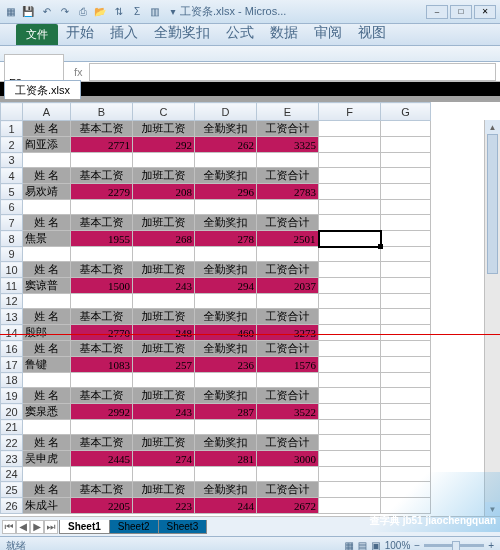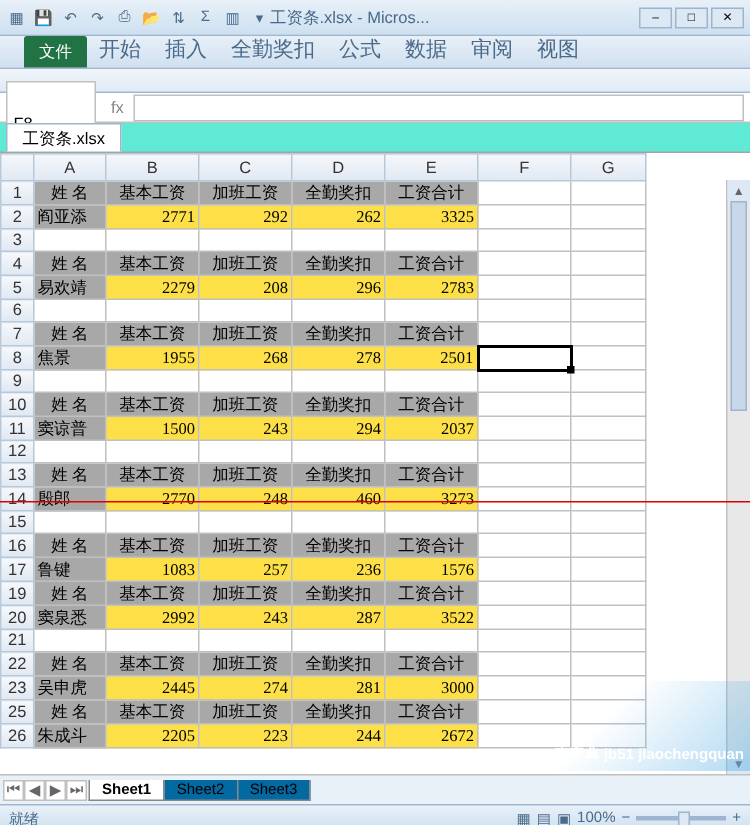--- a/index.html
+++ b/index.html
@@ -12,46 +12,46 @@
 .winbtn{width:22px;height:14px;background:#dce8f4;border:1px solid #9db5ce;display:flex;align-items:center;justify-content:center;font-size:8px}
 .ribbon-tabs{height:22px;background:linear-gradient(#e8f0f8,#d0e0f0);display:flex;align-items:flex-end;padding-left:16px;border-bottom:1px solid #9db5ce}
 .file-tab{background:#217346;color:#fff;padding:3px 10px;font-size:11px;border-radius:2px 2px 0 0}
 .rtab{padding:3px 8px;font-size:14px;color:#4a6a8a}
 .ribbon-body{height:16px;background:linear-gradient(#f0f5fa,#e0ebf5);border-bottom:1px solid #9db5ce}
 .formula-bar{height:20px;display:flex;align-items:center;background:#fff;border-bottom:1px solid #c0c0c0}
 .name-box{width:60px;height:36px;border:1px solid #c0c0c0;margin:0 4px;padding:0 4px;display:flex;align-items:flex-end;font-size:11px;background:#fff}
 .name-box::after{content:"▾";margin-left:auto;color:#888;font-size:8px}
 .fx{color:#888;margin:0 6px;font-size:11px}
 .formula-input{flex:1;height:18px;border:1px solid #c0c0c0;margin-right:4px}
-.filetab-bar{height:20px;background:#5eead4;display:flex;align-items:center;padding-left:4px;border-bottom:1px solid #a3a3a3}
+.filetab-bar{height:20px;background:#000000;display:flex;align-items:center;padding-left:4px;border-bottom:6px solid #a3a3a3}
 .filetab{background:#fff;border:1px solid #9db5ce;border-bottom:none;padding:2px 10px 1px;font-size:11px}
 .grid-wrap{position:relative;height:414px;overflow:hidden;background:#fff}
 .grid{border-collapse:collapse;font-size:11px}
 .grid th{background:linear-gradient(#f5f8fc,#e0e8f2);border:1px solid #b8c8d8;font-weight:normal;color:#333;text-align:center}
 .colhdr{height:18px}
 .rowhdr{width:22px}
 .colhdr th:first-child{width:22px}
 .cA{width:48px}.cB,.cC,.cD,.cE{width:62px}.cF{width:62px}.cG{width:50px}
 .grid td{border:1px solid #c0c0c0;height:15px;padding:0 2px;font-size:11px;font-family:"SimSun"}
 .hd{background:#a8a8a8;text-align:center;font-family:"SimHei","SimSun"}
 .nm{background:#a8a8a8;text-align:left}
-.nv{background:#fde047;text-align:right}
+.nv{background:#be185d;text-align:right}
 .sel{border:2px solid #000!important;position:relative}
 .sel::after{content:"";position:absolute;right:-3px;bottom:-3px;width:5px;height:5px;background:#000}
 .redline{position:absolute;left:0;right:0;height:1px;background:#d00;top:232px;z-index:5}
 .sheet-bar{height:20px;background:#e8f0f8;display:flex;align-items:center;border-top:1px solid #c0c0c0;font-size:10px}
 .sheet-nav{display:flex;margin:0 2px}
 .sheet-nav span{width:14px;text-align:center;color:#666;border:1px solid #c0c0c0;background:#fff}
 .sheet-tab{background:#0369a1;border:1px solid #888;border-top:none;padding:1px 8px;margin-left:-1px}
 .sheet-tab.active{font-weight:bold;background:#fff}
 .status-bar{height:18px;background:linear-gradient(#e8f0f8,#cde0f0);display:flex;align-items:center;padding:0 6px;font-size:10px;color:#4a6a8a;border-top:1px solid #9db5ce}
 .status-bar .zoom{margin-left:auto;display:flex;align-items:center;gap:4px}
 .slider{width:60px;height:3px;background:#9db5ce;position:relative}
 .slider::before{content:"";position:absolute;left:28px;top:-3px;width:6px;height:9px;background:#dce8f4;border:1px solid #9db5ce}
-.watermark{position:absolute;right:0;bottom:36px;width:160px;height:60px;background:linear-gradient(135deg,transparent 40%,rgba(100,180,230,.5));pointer-events:none;display:flex;align-items:flex-end;justify-content:flex-end;padding:4px;color:#fff;font-size:10px;font-weight:bold;z-index:9}
+.watermark{position:absolute;right:0;bottom:18px;width:160px;height:60px;background:linear-gradient(135deg,transparent 40%,rgba(100,180,230,.5));pointer-events:none;display:flex;align-items:flex-end;justify-content:flex-end;padding:4px;color:#fff;font-size:10px;font-weight:bold;z-index:9}
 .scroll-v{position:absolute;right:0;top:18px;width:16px;bottom:0;background:#e8e8e8;border-left:1px solid #c0c0c0}
 .scroll-v .thumb{position:absolute;left:2px;right:2px;top:14px;height:140px;background:#c8d8e8;border:1px solid #9db5ce}
 .scroll-v .arr{position:absolute;left:0;right:0;height:14px;display:flex;align-items:center;justify-content:center;font-size:8px;color:#666;background:#dce8f4}
 .scroll-v .arr.t{top:0}.scroll-v .arr.b{bottom:0}
 </style>
 </head>
 <body>
 
 <div class="titlebar">
   <div class="qat">
@@ -246,50 +246,50 @@
           <th class="rowhdr">14</th>
           <td class="nm">殷郎</td>
           <td class="nv">2770</td>
           <td class="nv">248</td>
           <td class="nv">460</td>
           <td class="nv">3273</td>
           <td class=""></td>
           <td class=""></td>
         </tr>
         <tr>
-          <th class="rowhdr">15</th>
-          <td class=""></td>
-          <td class=""></td>
-          <td class=""></td>
-          <td class=""></td>
-          <td class=""></td>
-          <td class=""></td>
-          <td class=""></td>
-        </tr>
-        <tr>
           <th class="rowhdr">16</th>
           <td class="hd">姓 名</td>
           <td class="hd">基本工资</td>
           <td class="hd">加班工资</td>
           <td class="hd">全勤奖扣</td>
           <td class="hd">工资合计</td>
           <td class=""></td>
           <td class=""></td>
         </tr>
         <tr>
           <th class="rowhdr">17</th>
           <td class="nm">鲁键</td>
           <td class="nv">1083</td>
           <td class="nv">257</td>
           <td class="nv">236</td>
           <td class="nv">1576</td>
           <td class=""></td>
           <td class=""></td>
         </tr>
         <tr>
+          <th class="rowhdr">18</th>
+          <td class=""></td>
+          <td class=""></td>
+          <td class=""></td>
+          <td class=""></td>
+          <td class=""></td>
+          <td class=""></td>
+          <td class=""></td>
+        </tr>
+        <tr>
           <th class="rowhdr">19</th>
           <td class="hd">姓 名</td>
           <td class="hd">基本工资</td>
           <td class="hd">加班工资</td>
           <td class="hd">全勤奖扣</td>
           <td class="hd">工资合计</td>
           <td class=""></td>
           <td class=""></td>
         </tr>
         <tr>
@@ -322,20 +322,30 @@
           <td class=""></td>
           <td class=""></td>
         </tr>
         <tr>
           <th class="rowhdr">23</th>
           <td class="nm">吴申虎</td>
           <td class="nv">2445</td>
           <td class="nv">274</td>
           <td class="nv">281</td>
           <td class="nv">3000</td>
+          <td class=""></td>
+          <td class=""></td>
+        </tr>
+        <tr>
+          <th class="rowhdr">24</th>
+          <td class=""></td>
+          <td class=""></td>
+          <td class=""></td>
+          <td class=""></td>
+          <td class=""></td>
           <td class=""></td>
           <td class=""></td>
         </tr>
         <tr>
           <th class="rowhdr">25</th>
           <td class="hd">姓 名</td>
           <td class="hd">基本工资</td>
           <td class="hd">加班工资</td>
           <td class="hd">全勤奖扣</td>
           <td class="hd">工资合计</td>

